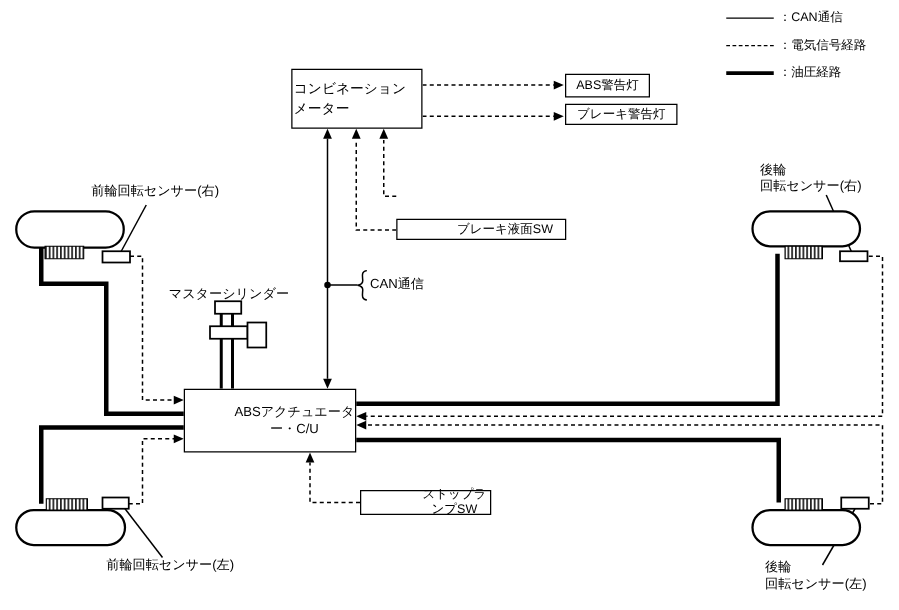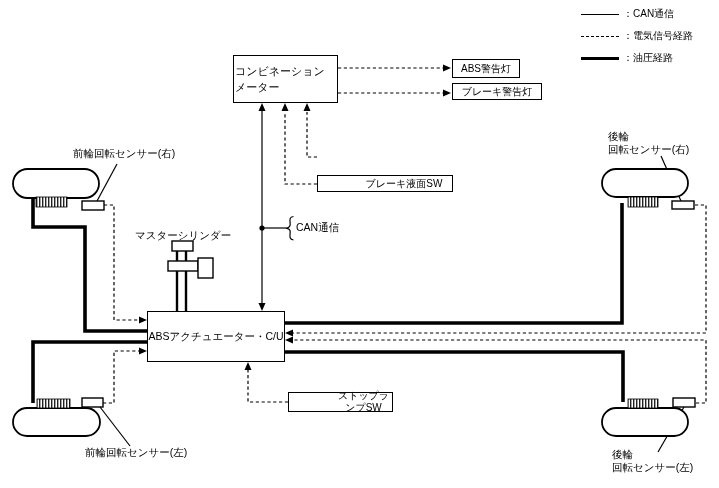--- a/index.html
+++ b/index.html
@@ -22,21 +22,21 @@
   .hub{fill:url(#hatch);stroke:currentColor;stroke-width:0.8px;}
   
   .box{
     position:absolute; box-sizing:border-box;
     border:1.4px solid var(--ink); background:var(--bg);
     display:flex; align-items:center; justify-content:center;
     font-size:10px; text-align:center; white-space:pre-line; line-height:1.2;
   }
   .box.meter{justify-content:flex-start;text-align:left;padding-left:1px;
     font-size:11px;line-height:1.5;}
-  .box.actuator{font-size:10.5px;border-width:1.8px;}
+  .box.actuator{font-size:10.5px;border-width:1.8px;padding-left:39px;}
   .box.sw{font-size:10px;}
   .lbl{position:absolute;font-size:10.5px;line-height:1.25;white-space:pre-line;}
   
   .legend{position:absolute;left:581px;top:3px;}
   .legend-row{display:flex;align-items:center;height:22px;font-size:10px;}
   .sample{display:inline-block;width:38px;height:0;margin-right:4px;}
   .sample[data-style="can"]{border-top:1.2px solid var(--ink);}
   .sample[data-style="signal"]{border-top:1.5px dashed var(--ink);}
   .sample[data-style="hydraulic"]{border-top:3.5px solid var(--ink);}
 </style>

